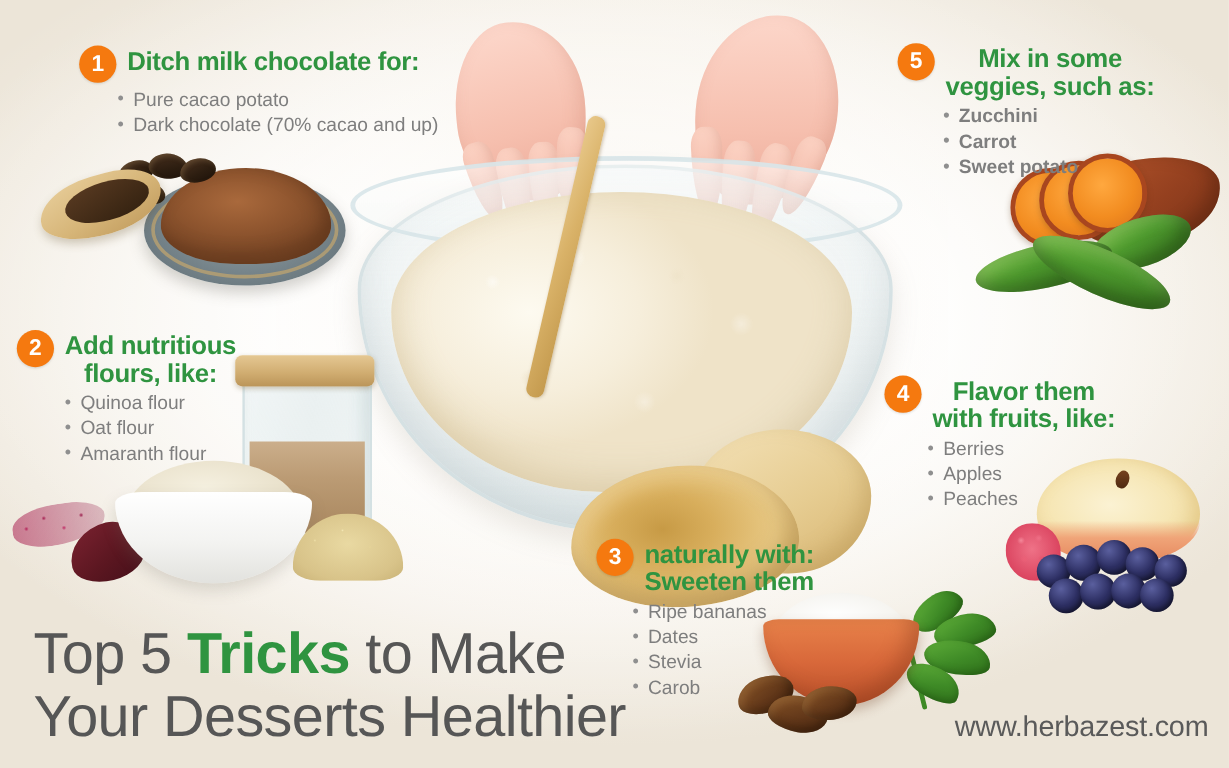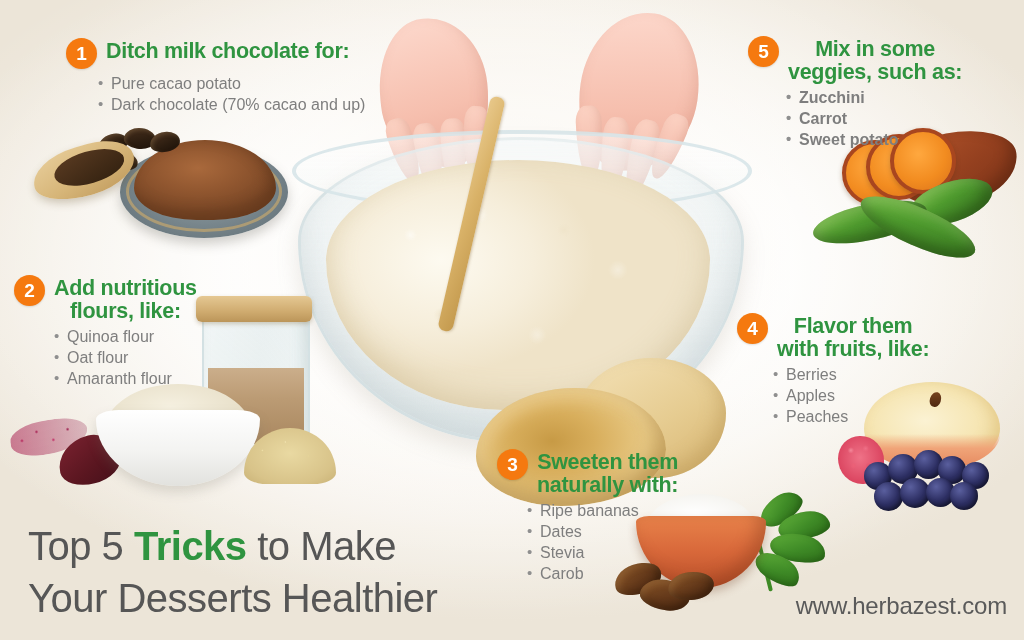--- a/index.html
+++ b/index.html
@@ -56,21 +56,21 @@
   #tip3{left:497px;top:449px;}
   #tip3 .tip-list{margin-left:30px;}
   #tip4{left:737px;top:313px;}
   #tip4 .tip-list{margin-left:36px;}
   #tip5{left:748px;top:36px;}
   #tip5 .tip-list{margin-left:38px;font-weight:bold;}
 
   
   #main-title{
     position:absolute;left:28px;top:520px;z-index:40;
-    color:#565656;font-size:40px;line-height:52px;font-weight:normal;
+    color:#565656;font-size:48px;line-height:52px;font-weight:normal;
     letter-spacing:-.5px;
   }
   #main-title .hl{color:#2f9440;font-weight:bold;}
   #site-url{
     position:absolute;right:17px;top:592px;z-index:40;
     color:#5a5a5a;font-size:24px;letter-spacing:-.2px;
   }
 
   
   .art{position:absolute;z-index:10;}
@@ -431,22 +431,22 @@
       <li>Quinoa flour</li>
       <li>Oat flour</li>
       <li>Amaranth flour</li>
     </ul>
   </div>
 
   <div class="tip" id="tip3">
     <div class="tip-head">
       <div class="badge">3</div>
       <div class="tip-title">
+        <div>naturally with:</div>
         <div>Sweeten them</div>
-        <div>naturally with:</div>
       </div>
     </div>
     <ul class="tip-list">
       <li>Ripe bananas</li>
       <li>Dates</li>
       <li>Stevia</li>
       <li>Carob</li>
     </ul>
   </div>
 

